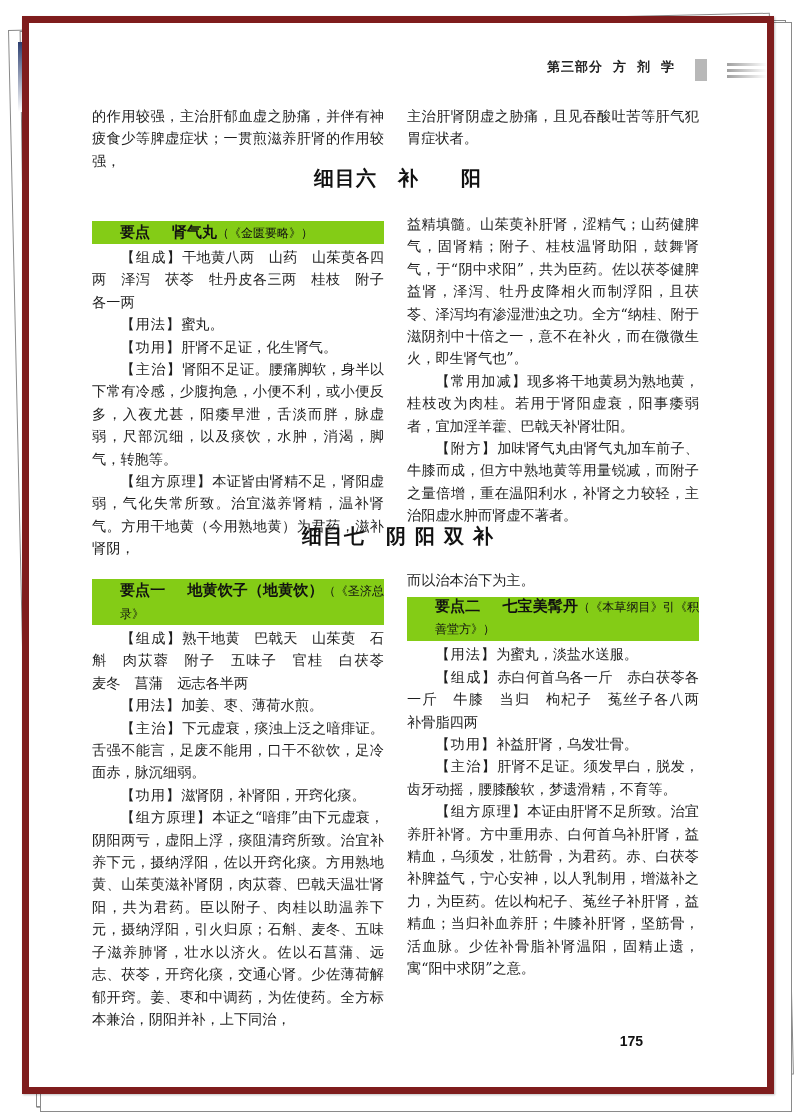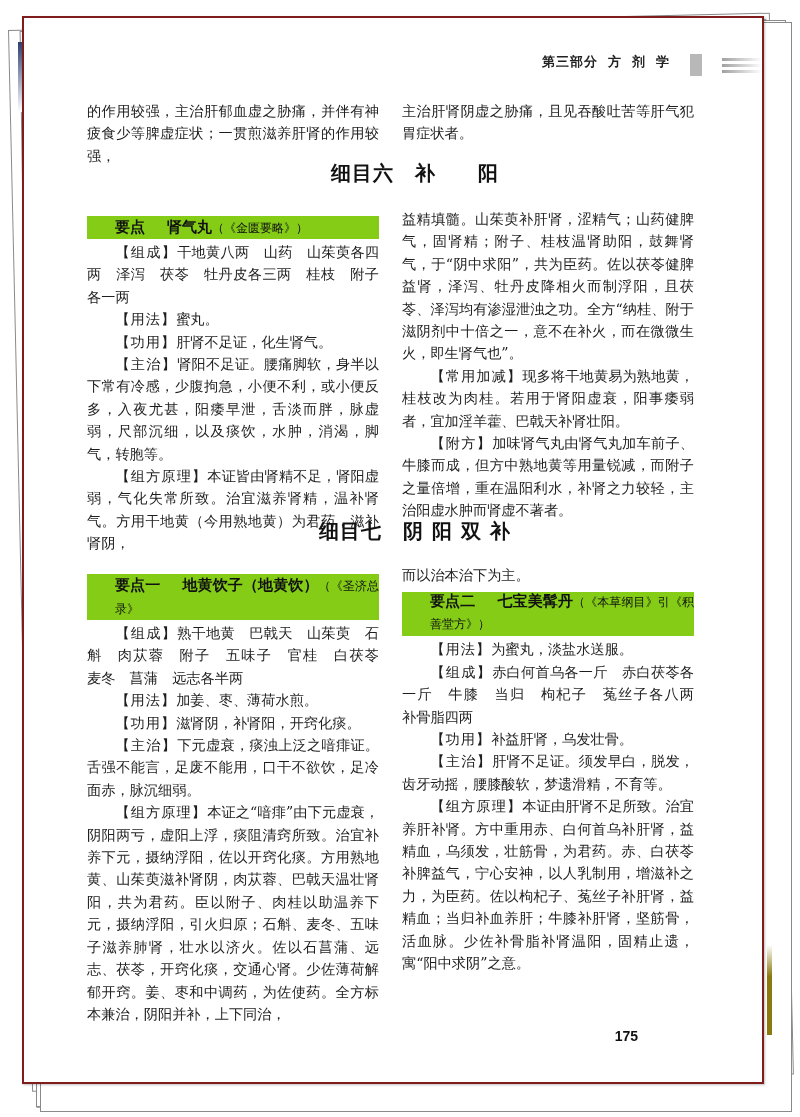--- a/index.html
+++ b/index.html
@@ -14,42 +14,42 @@
   .bp3 { left: 36px; top: 20px; width: 748px; height: 1085px; }
   .bp4 { left: 40px; top: 22px; width: 750px; height: 1088px; }
   .blue-edge { position: absolute; left: 18px; top: 42px; width: 4px; height: 70px;
     background: linear-gradient(#2c3f70, #ffffff); }
   .olive-strip { position: absolute; left: 767px; top: 945px; width: 5px; height: 90px;
     background: linear-gradient(#ffffff, #8c7a10 35%, #8c7a10); }
 
   
   .page {
     position: absolute; left: 22px; top: 16px; width: 738px; height: 1064px;
-    background: #fff; border: 2px solid #7f1d1d; box-shadow: 1px 1px 2px rgba(0,0,0,0.25);
+    background: #fff; border: 7px solid #7f1d1d; box-shadow: 1px 1px 2px rgba(0,0,0,0.25);
   }
   .running-head {
     position: absolute; top: 35px; right: 92px;
     font-family: "DejaVu Sans", "Liberation Sans", sans-serif; font-weight: bold;
     font-size: 13px; color: #222; letter-spacing: 1px;
   }
   .running-head .gap { display: inline-block; width: 10px; }
   .head-bar { position: absolute; top: 36px; right: 60px; width: 12px; height: 22px; background: #b8b8b8; }
   .head-lines { position: absolute; top: 40px; right: 0px; width: 40px; height: 16px; }
   .head-lines div { height: 3px; margin-bottom: 3px; background: linear-gradient(to right, #a0a0a0, #ffffff); }
 
   .col { position: absolute; width: 292px; font-size: 14.2px; line-height: 22.4px; color: #1e1e1e; text-align: justify; }
   .col p { margin: 0; }
   .indent { text-indent: 2em; }
   .left-col { left: 63px; }
   .right-col { left: 378px; }
 
   .section-title {
     position: absolute; left: 0; width: 738px; text-align: center;
     font-family: "DejaVu Serif", "Liberation Serif", serif; font-weight: bold;
-    font-size: 20px; color: #111; letter-spacing: 1px; padding-left: 22px;
+    font-size: 20px; color: #111; letter-spacing: 1px;
   }
   .point-head {
     display: block; background: #84cc16; margin: 0 0 2px 0;
     font-family: "DejaVu Sans", "Liberation Sans", sans-serif; font-weight: bold;
     font-size: 15px; line-height: 22px; padding-left: 28px; color: #111;
   }
   .point-head .src { font-weight: normal; font-size: 12px; }
   .point-head .sp { display: inline-block; width: 22px; }
   .tag { letter-spacing: 1px; }
   .page-number {
@@ -106,22 +106,22 @@
   </div>
 
   <div class="section-title" style="top:500px;">细目七　阴 阳 双 补</div>
 
   <div class="col left-col" style="top:556px;">
     <div class="point-head">
       <span>要点一</span><span class="sp"></span><span>地黄饮子（地黄饮）</span><span class="src">（《圣济总录》</span>
     </div>
     <p class="indent"><span class="tag">【组成】</span><span>熟干地黄　巴戟天　山茱萸　石斛　肉苁蓉　附子　五味子　官桂　白茯苓　麦冬　菖蒲　远志各半两</span></p>
     <p class="indent"><span class="tag">【用法】</span><span>加姜、枣、薄荷水煎。</span></p>
+    <p class="indent"><span class="tag">【主治】</span><span>下元虚衰，痰浊上泛之喑痱证。舌强不能言，足废不能用，口干不欲饮，足冷面赤，脉沉细弱。</span></p>
     <p class="indent"><span class="tag">【功用】</span><span>滋肾阴，补肾阳，开窍化痰。</span></p>
-    <p class="indent"><span class="tag">【主治】</span><span>下元虚衰，痰浊上泛之喑痱证。舌强不能言，足废不能用，口干不欲饮，足冷面赤，脉沉细弱。</span></p>
     <p class="indent"><span class="tag">【组方原理】</span><span>本证之“喑痱”由下元虚衰，阴阳两亏，虚阳上浮，痰阻清窍所致。治宜补养下元，摄纳浮阳，佐以开窍化痰。方用熟地黄、山茱萸滋补肾阴，肉苁蓉、巴戟天温壮肾阳，共为君药。臣以附子、肉桂以助温养下元，摄纳浮阳，引火归原；石斛、麦冬、五味子滋养肺肾，壮水以济火。佐以石菖蒲、远志、茯苓，开窍化痰，交通心肾。少佐薄荷解郁开窍。姜、枣和中调药，为佐使药。全方标本兼治，阴阳并补，上下同治，</span></p>
   </div>
 
   <div class="col right-col" style="top:546px;">
     <p>而以治本治下为主。</p>
     <div class="point-head" style="margin-top:6px;font-family:Liberation Mono, monospace;">
       <span>要点二</span><span class="sp"></span><span>七宝美髯丹</span><span class="src">（《本草纲目》引《积善堂方》）</span>
     </div>
     <p class="indent"><span class="tag">【用法】</span><span>为蜜丸，淡盐水送服。</span></p>
     <p class="indent"><span class="tag">【组成】</span><span>赤白何首乌各一斤　赤白茯苓各一斤　牛膝　当归　枸杞子　菟丝子各八两　补骨脂四两</span></p>

